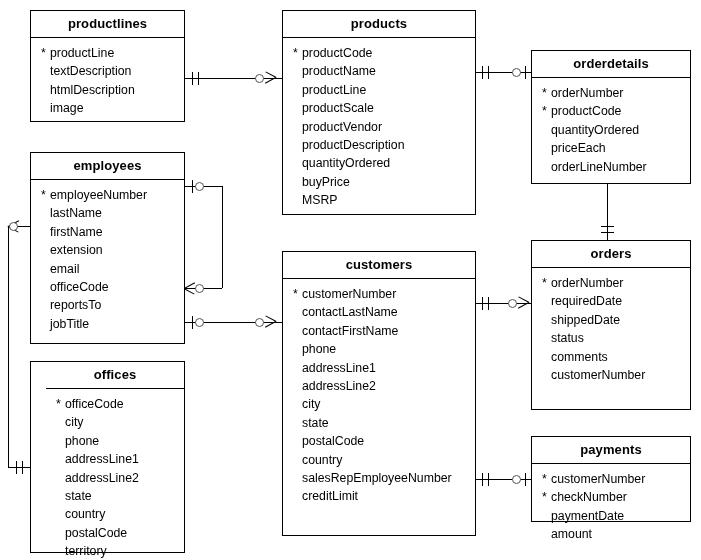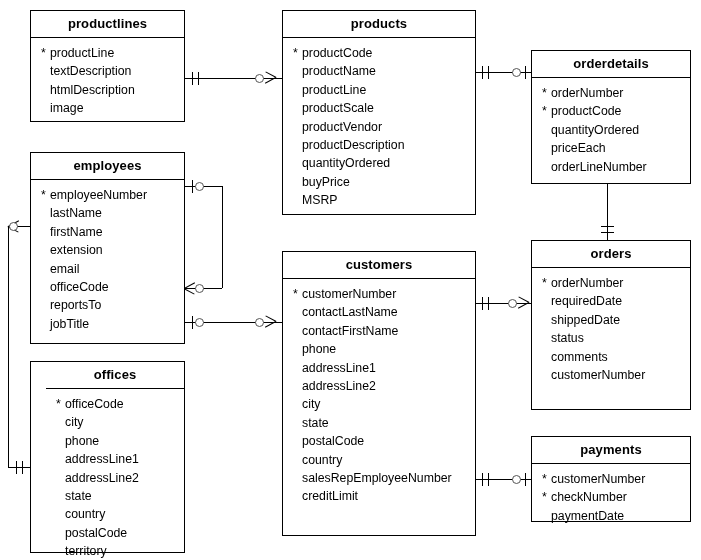--- a/index.html
+++ b/index.html
@@ -284,16 +284,17 @@
       <li class="attr"><span class="attr-name">territory</span></li>
     </ul>
   </div>
 
   <div class="entity" id="ent-payments" style="left: 531px; top: 436px; width: 160px; height: 86px;">
     <div class="entity-title">payments</div>
     <ul class="attr-list">
       <li class="attr"><span class="pk-star">*</span><span class="attr-name">customerNumber</span></li>
       <li class="attr"><span class="pk-star">*</span><span class="attr-name">checkNumber</span></li>
       <li class="attr"><span class="attr-name">paymentDate</span></li>
+      <li class="attr"><span class="attr-name">amount</span></li>
     </ul>
   </div>
 
 </div>
 
 </body></html>

